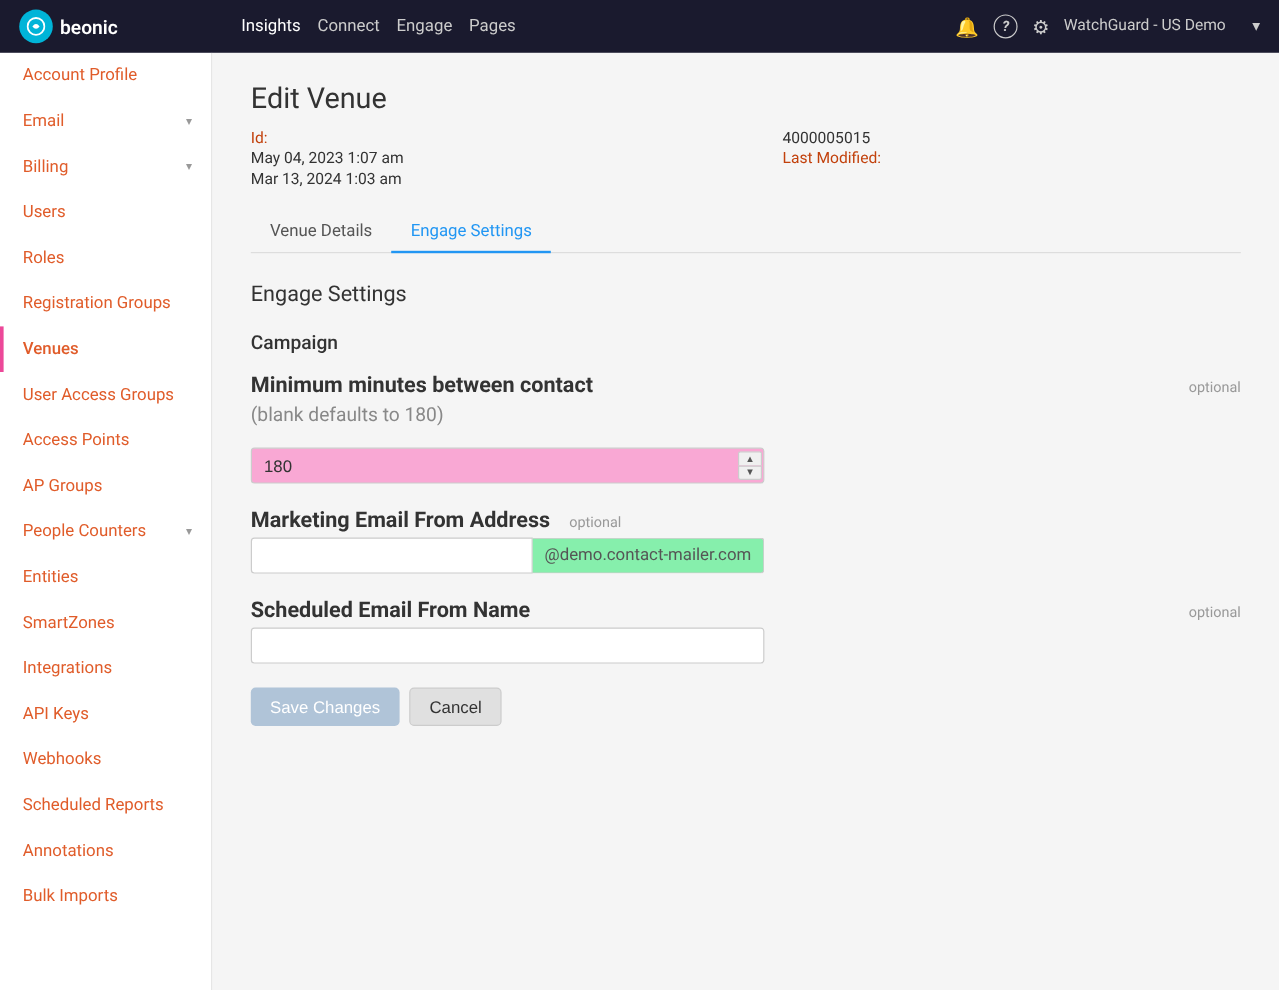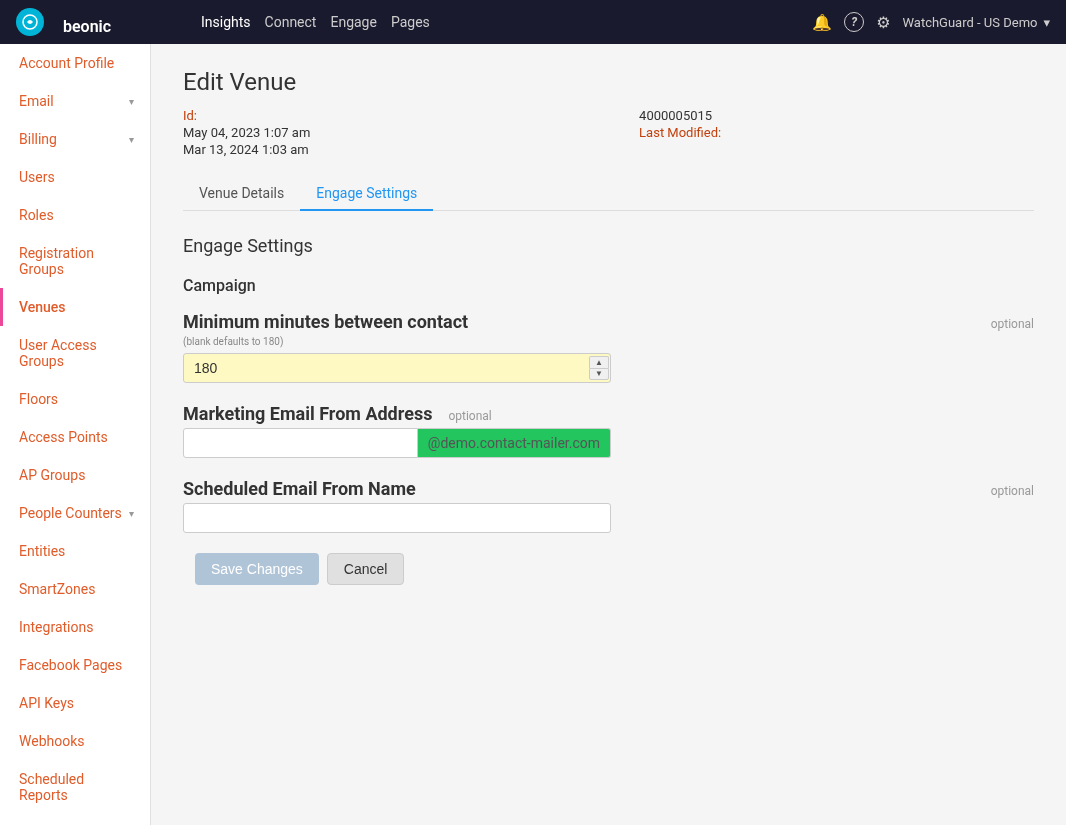--- a/index.html
+++ b/index.html
@@ -9,22 +9,22 @@
     .top-nav {
       background: #1a1a2e;
       height: 44px;
       display: flex;
       align-items: center;
       padding: 0 16px;
       flex-shrink: 0;
     }
     .top-nav-logo {
       display: flex;
-      align-items: flex-end;
-      gap: 19px;
+      align-items: center;
+      gap: 6px;
       width: 185px;
     }
     .logo-icon {
       width: 28px;
       height: 28px;
       background: #00b4d8;
       border-radius: 50%;
       display: flex;
       align-items: center;
       justify-content: center;
@@ -56,36 +56,36 @@
       gap: 12px;
     }
     .nav-icon {
       color: #ccc;
       font-size: 16px;
       cursor: pointer;
     }
     .nav-user {
       display: flex;
       align-items: flex-start;
-      gap: 6px;
+      gap: 22px;
       color: #ccc;
       font-size: 13px;
       cursor: pointer;
     }
 
     
     .main-layout {
       display: flex;
       flex: 1;
       overflow: hidden;
     }
 
     
     .sidebar {
-      width: 151px;
+      width: 177px;
       background: white;
       border-right: 1px solid #e0e0e0;
       overflow-y: auto;
       flex-shrink: 0;
     }
     .sidebar-item {
       display: flex;
       align-items: center;
       justify-content: space-between;
       padding: 11px 16px;
@@ -165,24 +165,24 @@
       align-items: baseline;
       gap: 8px;
       margin-bottom: 4px;
     }
     .form-label {
       font-size: 18px;
       color: #333;
       font-weight: 700;
     }
     .form-hint {
-      font-size: 10px;
+      font-size: 16px;
       color: #888;
       display: block;
-      margin-bottom: 6px;
+      margin-bottom: 18px;
     }
     .form-optional {
       font-size: 12px;
       color: #999;
       margin-left: auto;
     }
     .form-input {
       width: 100%;
       max-width: 428px;
       padding: 6px 10px;
@@ -198,21 +198,21 @@
       display: inline-block;
       width: 428px;
     }
     .input-number-wrapper input {
       width: 100%;
       padding: 6px 28px 6px 10px;
       border: 1px solid #ccc;
       border-radius: 3px;
       font-size: 14px;
       color: #333;
-      background: #fef9c3;
+      background: #f9a8d4;
       outline: none;
     }
     .input-spinners {
       position: absolute;
       right: 2px;
       top: 50%;
       transform: translateY(-50%);
       display: flex;
       flex-direction: column;
       gap: 0;
@@ -243,33 +243,32 @@
       padding: 6px 10px;
       border: 1px solid #ccc;
       border-radius: 3px 0 0 3px;
       font-size: 14px;
       outline: none;
     }
     .email-suffix {
       padding: 6px 10px;
       border: 1px solid #ccc;
       border-left: none;
-      background: #22c55e;
+      background: #86efac;
       color: #555;
       font-size: 14px;
       border-radius: 0 3px 3px 0;
       white-space: nowrap;
     }
 
     
     .btn-row {
       display: flex;
       gap: 8px;
       margin-top: 8px;
-      margin-left: 12px;
     }
     .btn {
       padding: 7px 16px;
       border-radius: 4px;
       font-size: 14px;
       cursor: pointer;
       border: none;
     }
     .btn-primary {
       background: #b0c4d8;
@@ -334,43 +333,37 @@
     <div class="sidebar-item">
       <span>Registration Groups</span>
     </div>
     <div class="sidebar-item active" style="position:relative;">
       <span>Venues</span>
     </div>
     <div class="sidebar-item">
       <span>User Access Groups</span>
     </div>
     <div class="sidebar-item">
-      <span>Floors</span>
-    </div>
-    <div class="sidebar-item">
       <span>Access Points</span>
     </div>
     <div class="sidebar-item">
       <span>AP Groups</span>
     </div>
     <div class="sidebar-item">
       <span>People Counters</span>
       <span class="chevron">▾</span>
     </div>
     <div class="sidebar-item">
       <span>Entities</span>
     </div>
     <div class="sidebar-item">
       <span>SmartZones</span>
     </div>
     <div class="sidebar-item">
       <span>Integrations</span>
-    </div>
-    <div class="sidebar-item">
-      <span>Facebook Pages</span>
     </div>
     <div class="sidebar-item">
       <span>API Keys</span>
     </div>
     <div class="sidebar-item">
       <span>Webhooks</span>
     </div>
     <div class="sidebar-item">
       <span>Scheduled Reports</span>
     </div>

